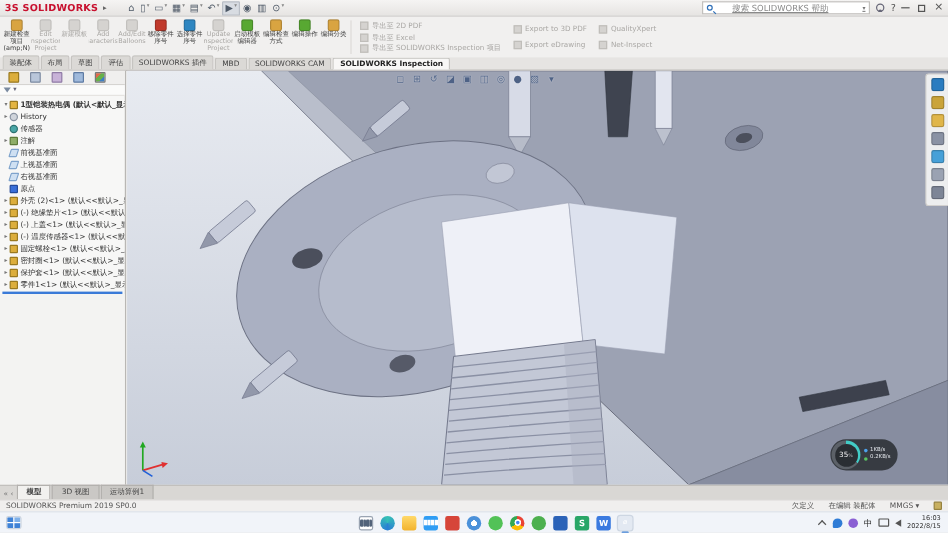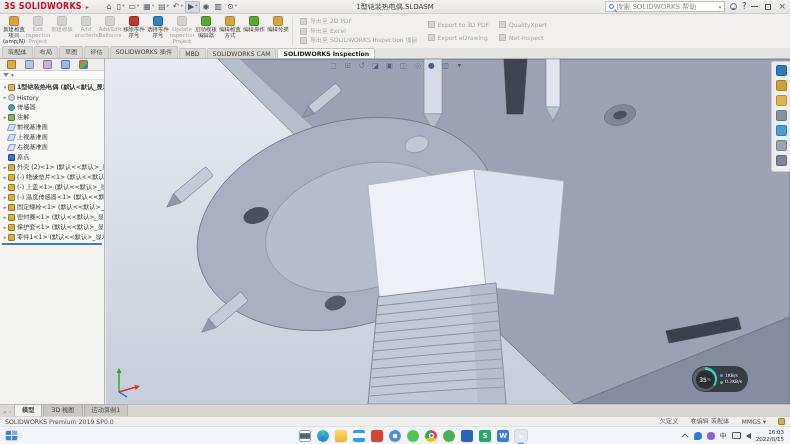--- a/index.html
+++ b/index.html
@@ -11,22 +11,22 @@
     background:linear-gradient(#f5f4f3,#e6e4e2); border-bottom:1px solid #d0cecb;
     display:flex; align-items:center; padding:0 4px; }
   .brand { color:#c8102e; font-weight:bold; font-size:8px; letter-spacing:.2px; }
   .brand-expand { color:#666; font-size:6px; margin-left:4px; }
   .qat { display:flex; align-items:center; margin-left:16px; }
   .qi { display:flex; align-items:center; height:12px; padding:0 2px; color:#4d5866; font-size:8px; line-height:1; }
   .qi.pressed { background:#d8dce2; border:1px solid #b9bec6; border-radius:1px; }
   .qi .dd { font-size:4.5px; color:#888; margin-left:1px; }
   .doc-title { position:absolute; left:200px; right:200px; text-align:center; color:#444; font-size:7px; pointer-events:none; }
   .tb-right { margin-left:auto; display:flex; align-items:center; gap:5px; }
-  .searchbox { display:flex; align-items:center; gap:2px; background:#fff; border:1px solid #c2c0bd;
-    height:11px; width:120px; padding:0 3px; color:#8a8a8a; }
+  .searchbox { display:flex; align-items:center; gap:16px; background:#fff; border:1px solid #c2c0bd;
+    height:11px; width:140px; padding:0 3px; color:#8a8a8a;text-decoration:underline; }
   .mag { width:5px; height:5px; border:1px solid #2e6fb8; border-radius:50%; position:relative; flex:none; }
   .mag::after { content:""; position:absolute; width:3px; height:1px; background:#2e6fb8; transform:rotate(45deg); left:4px; top:5px; }
   .sb-dd { margin-left:auto; color:#777; font-size:5px; }
   .person { width:7px; height:7px; border-radius:50%; border:1px solid #667; position:relative; }
   .person::after { content:""; position:absolute; left:1px; top:4px; width:3px; height:2px; border-radius:2px 2px 0 0; background:#667; }
   .help-q { color:#555; font-size:8px; }
   .winctl { display:flex; gap:7px; align-items:center; color:#555; }
   .wmin { width:7px; height:1px; background:#555; }
   .wres { width:6px; height:6px; border:1px solid #555; }
   .wclose { font-size:9px; line-height:1; color:#555; }
@@ -214,21 +214,20 @@
       <span class="qi">
         <span>▥</span>
         <span class="dd"></span>
       </span>
 
       <span class="qi">
         <span>⊙</span>
         <span class="dd">▾</span>
       </span>
     </div>
-  <div class="doc-title">1型铠装热电偶.SLDASM</div>
   <div class="tb-right">
     <div class="searchbox">
       <span class="mag"></span>
       <span>搜索 SOLIDWORKS 帮助</span>
       <span class="sb-dd">▾</span>
     </div>
     <span class="person"></span>
     <span class="help-q">?</span>
     <div class="winctl">
       <span class="wmin"></span>

